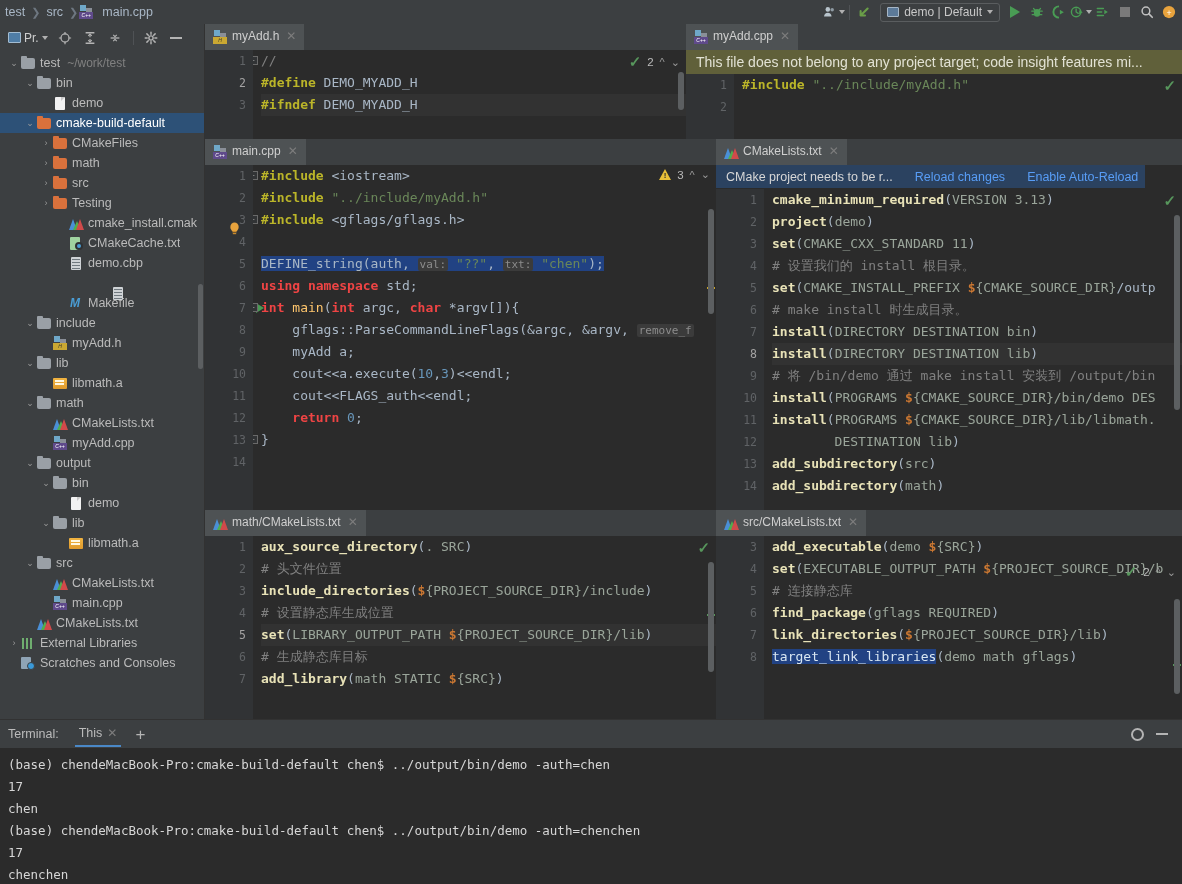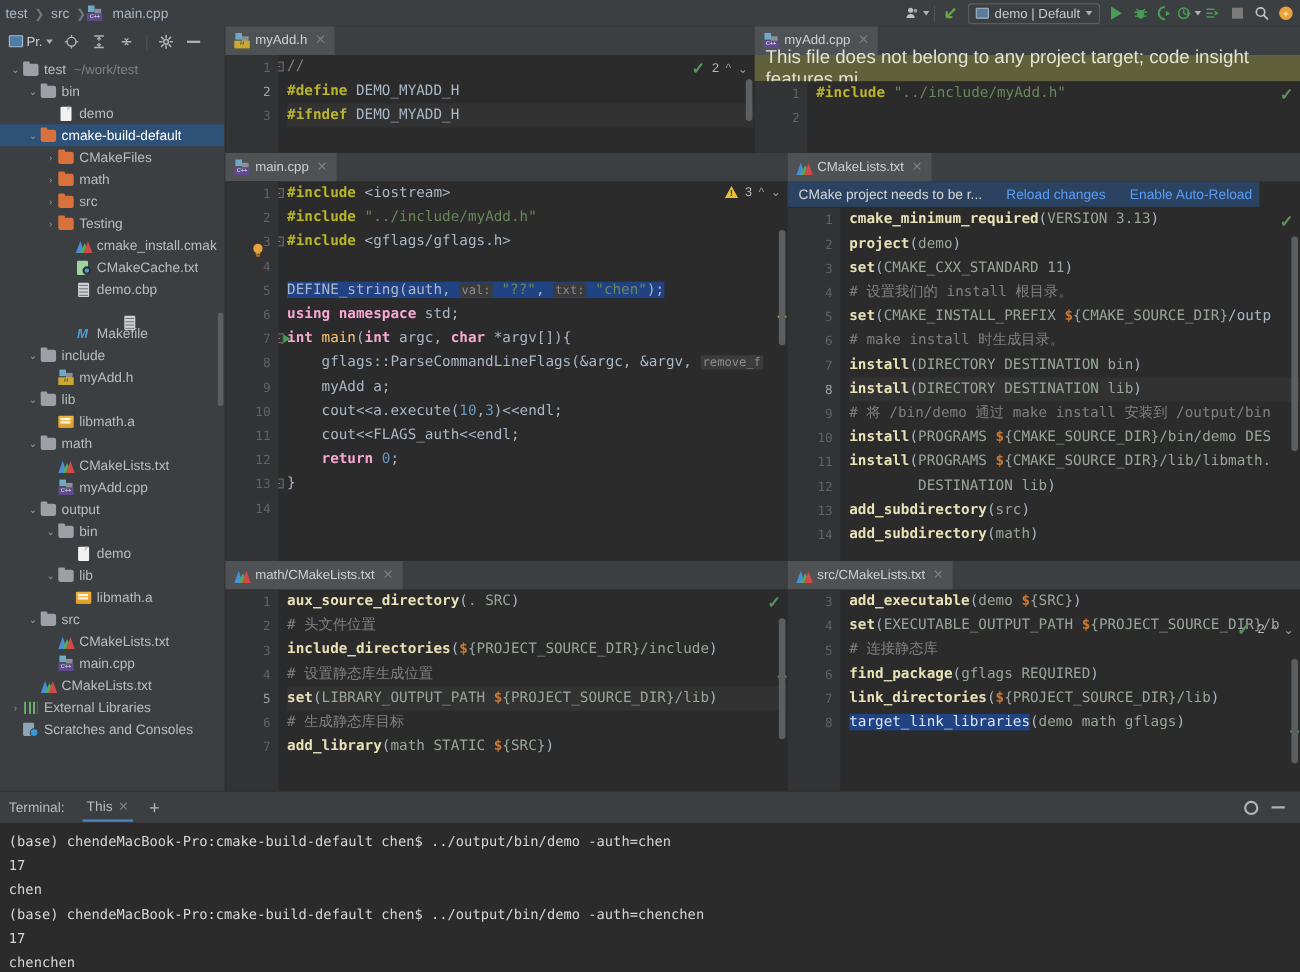--- a/index.html
+++ b/index.html
@@ -128,21 +128,21 @@
     position:absolute; left:48px; top:0; right:0; bottom:0; overflow:hidden;
     font-family:"DejaVu Sans Mono", monospace; font-size:13px; white-space:pre;
     padding-left:8px;
   }
   .cl{ height:22px; line-height:22px; }
   .cl.hl{ background:#323232; }
   .fold-marker{ position:absolute; left:44px; width:9px; height:9px; border:1px solid #6a6a6a; color:#9a9a9a;
       font-size:8px; line-height:7px; text-align:center; background:#313335;}
 
   
-  .kw{ color:#f9a8d4; font-weight:bold; }
+  .kw{ color:#ef4444; font-weight:bold; }
   .pp{ color:#bbb529; font-weight:bold; }
   .str{ color:#6a8759; }
   .num{ color:#6897bb; }
   .cmt{ color:#808080; }
   .fn{ color:#ffc66d; }
   .id{ color:#a9b7c6; }
   .cmkfn{ color:#e8e2b7; font-weight:bold; }
   .cmkarg{ color:#9aa59a; }
   .cmkvar{ color:#cc7832; font-weight:bold;}
   .sel{ background:#214283; color:#d8e6f2; }
@@ -157,21 +157,21 @@
   .warn-tri:after{content:"!"; position:absolute; left:-1.5px; top:2px; font-size:8px; color:#2b2b2b; font-weight:bold; font-family:"Liberation Sans",sans-serif;}
   .ok-check{ color:#57965c; font-size:15px; font-weight:bold; }
 
   .notif-bar{
     height:24px; background:#2b4260; display:flex; align-items:center; gap:22px;
     padding-left:10px; font-size:12.5px; color:#d6d6d6; border-bottom:1px solid #2b2b2b;
   }
   .notif-bar .lnk{ color:#589df6; }
   .warn-bar{
     height:24px; background:#60603a; display:flex; align-items:center;
-    padding-left:10px; font-size:17px; color:#e2e2d4;
+    padding-left:10px; font-size:14px; color:#e2e2d4;
   }
   .vscroll{ position:absolute; right:2px; width:6px; background:#5c5f61; border-radius:3px; }
   .marker{ position:absolute; right:1px; width:8px; height:2px; }
 
   
   .terminal{
     position:absolute; left:0; top:719px; width:1182px; height:165px;
     background:#3c3f41; border-top:1px solid #323232;
   }
   .term-head{ height:28px; display:flex; align-items:center; padding-left:8px; font-size:12.5px; color:#bbbbbb;justify-content:flex-end;}

